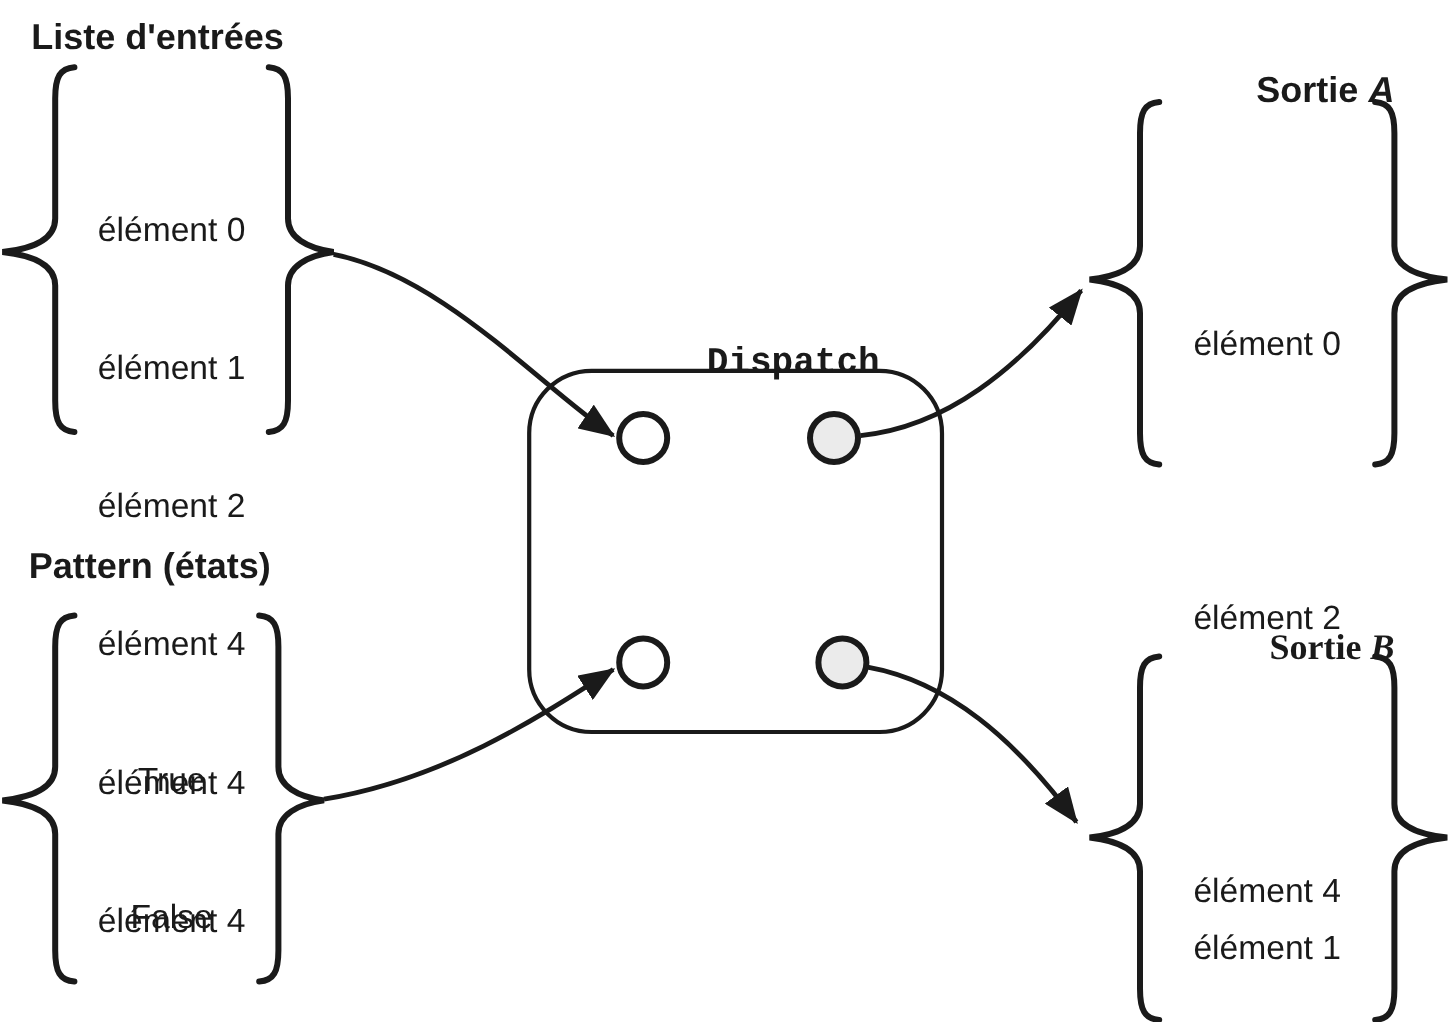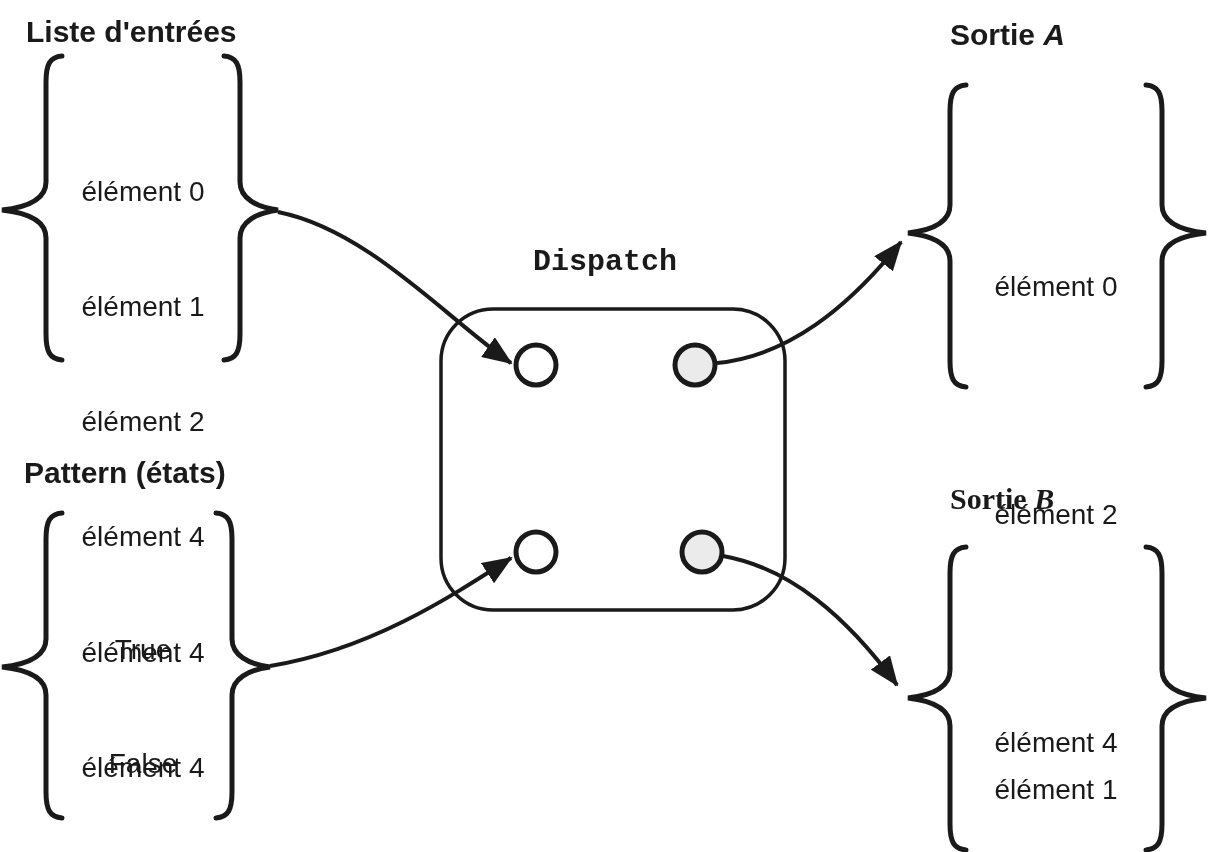--- a/index.html
+++ b/index.html
@@ -26,21 +26,22 @@
   .label {
     position: absolute;
     white-space: pre;
   }
   .group-title {
     font-weight: bold;
     font-size: 30px;
     line-height: 34px;
   }
   .centered {
-    text-align: left;
+    text-align: right;
+    margin-top: 41px;
   }
   .items {
     font-size: 28px;
     text-align: center;
   }
   .input-items {
     left: 40px;
     top: 96px;
     width: 206px;
     line-height: 38.4px;

